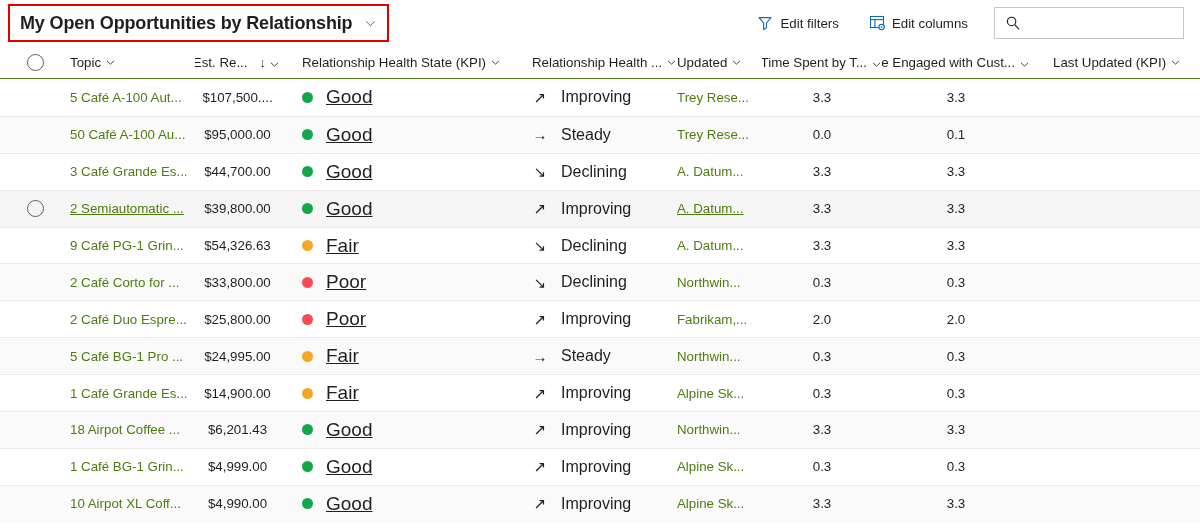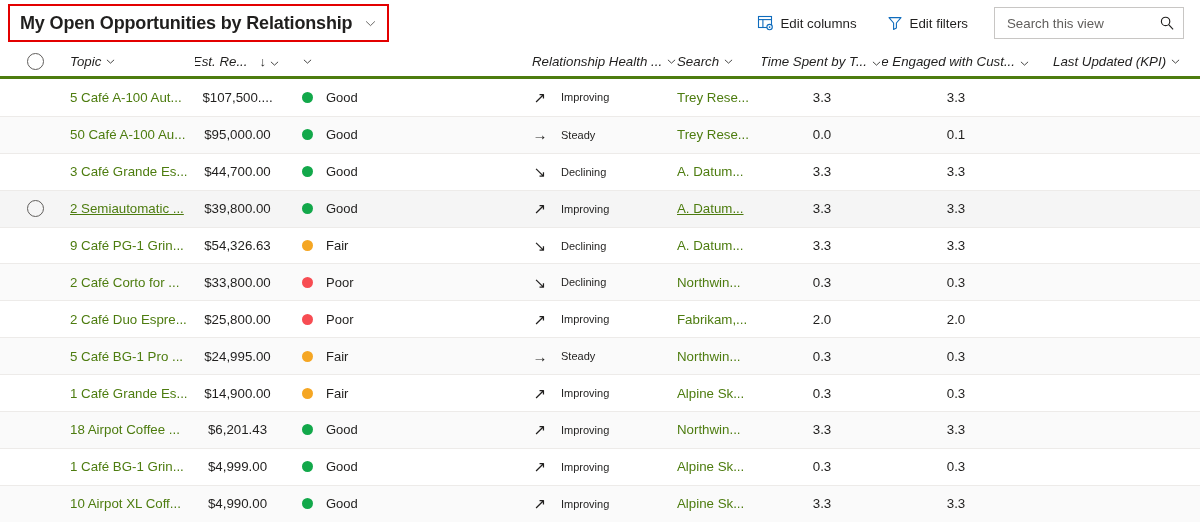--- a/index.html
+++ b/index.html
@@ -74,22 +74,21 @@
   .grid { position:absolute; left:0; top:46px; width:1200px; height:485px; }
 
   .grid-row {
     position:relative;
     display:flex; align-items:center;
     height:36.9px;
     width:1200px;
   }
   .grid-head {
     height:33px;
-    border-bottom:3px solid #4d7c0f;
-    font-style:italic;
+    border-bottom:1px solid #4d7c0f;
   }
   .grid-body .grid-row { border-top:1px solid #edebe9; }
   .grid-body .grid-row:first-child { border-top:none; }
   .grid-body .grid-row.alt { background:#fafafa; }
   .grid-body .grid-row.hovered { background:#f5f5f5; }
 
   
   .grid-body .grid-row::before{
     content:""; position:absolute; left:0; top:-1px; width:1176px; height:1px;
     background:#edebe9;
@@ -127,69 +126,68 @@
   .select-circle {
     width:17px; height:17px; border:1px solid #605e5c; border-radius:50%;
     background:transparent; cursor:pointer;
   }
   .select-circle.hidden { visibility:hidden; }
 
   .kpi-dot {
     width:11px; height:11px; border-radius:50%;
     display:inline-block; flex:0 0 11px; margin-right:13px;
   }
-  .kpi-label { font-size:13px; color:#201f1e; }
+  .kpi-label { font-size:19px; color:#201f1e;text-decoration:underline; }
 
   .trend-icon { width:16px; flex:0 0 16px; margin-right:13px; color:#201f1e;
                 display:inline-flex; align-items:center; justify-content:center;
                 font-size:15px; line-height:1; }
-  .trend-label { font-size:11px; color:#201f1e; }
+  .trend-label { font-size:16px; color:#201f1e; }
 </style>
 </head>
 <body>
 
 <div id="app">
 
   <div class="commandbar">
 
     <div class="view-selector-wrap" style="border-color: rgb(227, 0, 0);">
       <span class="view-title">My Open Opportunities by Relationship</span>
       <span class="view-chevron">
         <svg width="13" height="13" viewBox="0 0 16 16" aria-hidden="true">
           <path d="M2.6 5.4 8 10.6l5.4-5.2" fill="none" stroke="currentColor" stroke-width="1.15"></path>
         </svg>
       </span>
     </div>
 
     <div class="cb-right">
+
+      <button class="cb-btn">
+        <span class="cb-icon">
+          <svg width="16" height="16" viewBox="0 0 16 16" aria-hidden="true">
+            <path d="M2 2.6h12l-4.6 5.4v5.1l-2.8 1.3V8z" fill="none" stroke="#0f6cbd" stroke-width="1.1" stroke-linejoin="round"></path>
+          </svg>
+        </span>
+        <span>Edit filters</span>
+      </button>
 
       <button class="cb-btn">
         <span class="cb-icon">
           <svg width="16" height="16" viewBox="0 0 16 16" aria-hidden="true">
             <rect x="1.5" y="1.5" width="13" height="11" fill="none" stroke="#0f6cbd" stroke-width="1.1"></rect>
             <line x1="1.5" y1="4.6" x2="14.5" y2="4.6" stroke="#0f6cbd" stroke-width="1.1"></line>
             <line x1="5.9" y1="4.6" x2="5.9" y2="12.5" stroke="#0f6cbd" stroke-width="1.1"></line>
             <circle cx="12.6" cy="12.1" r="2.7" fill="#fff" stroke="#0f6cbd" stroke-width="1.1"></circle>
             <circle cx="12.6" cy="12.1" r="0.85" fill="#0f6cbd"></circle>
           </svg>
         </span>
         <span>Edit columns</span>
       </button>
 
-      <button class="cb-btn">
-        <span class="cb-icon">
-          <svg width="16" height="16" viewBox="0 0 16 16" aria-hidden="true">
-            <path d="M2 2.6h12l-4.6 5.4v5.1l-2.8 1.3V8z" fill="none" stroke="#0f6cbd" stroke-width="1.1" stroke-linejoin="round"></path>
-          </svg>
-        </span>
-        <span>Edit filters</span>
-      </button>
-
       <div class="searchbox">
-        <input type="text" value="" placeholder="Search this view" style="">
         <span class="search-icon">
           <svg width="16" height="16" viewBox="0 0 16 16" aria-hidden="true">
             <circle cx="6.6" cy="6.4" r="4.2" fill="none" stroke="currentColor" stroke-width="1.15"></circle>
             <line x1="9.7" y1="9.6" x2="14.1" y2="14.4" stroke="currentColor" stroke-width="1.15"></line>
           </svg>
         </span>
       </div>
 
     </div>
   </div>
@@ -214,38 +212,39 @@
         <span>Est. Re...</span>
         <span class="sort-arrow">↓</span>
         <span class="hchev">
           <svg width="11" height="11" viewBox="0 0 16 16" aria-hidden="true">
               <path d="M2.8 5.6 8 10.4l5.2-4.8" fill="none" stroke="currentColor" stroke-width="1.2"></path>
             </svg>
         </span>
       </div>
 
       <div class="c-rhs hcell">
+        <span>Relationship Health State (KPI)</span>
         <span class="hchev">
           <svg width="11" height="11" viewBox="0 0 16 16" aria-hidden="true">
               <path d="M2.8 5.6 8 10.4l5.2-4.8" fill="none" stroke="currentColor" stroke-width="1.2"></path>
             </svg>
         </span>
       </div>
 
       <div class="c-rht hcell">
         <span>Relationship Health ...</span>
         <span class="hchev">
           <svg width="11" height="11" viewBox="0 0 16 16" aria-hidden="true">
               <path d="M2.8 5.6 8 10.4l5.2-4.8" fill="none" stroke="currentColor" stroke-width="1.2"></path>
             </svg>
         </span>
       </div>
 
       <div class="c-acct hcell">
-        <span>Search</span>
+        <span>Updated</span>
         <span class="hchev">
           <svg width="11" height="11" viewBox="0 0 16 16" aria-hidden="true">
               <path d="M2.8 5.6 8 10.4l5.2-4.8" fill="none" stroke="currentColor" stroke-width="1.2"></path>
             </svg>
         </span>
       </div>
 
       <div class="c-tst hcell right">
         <span>Time Spent by T...</span>
         <span class="hchev">

